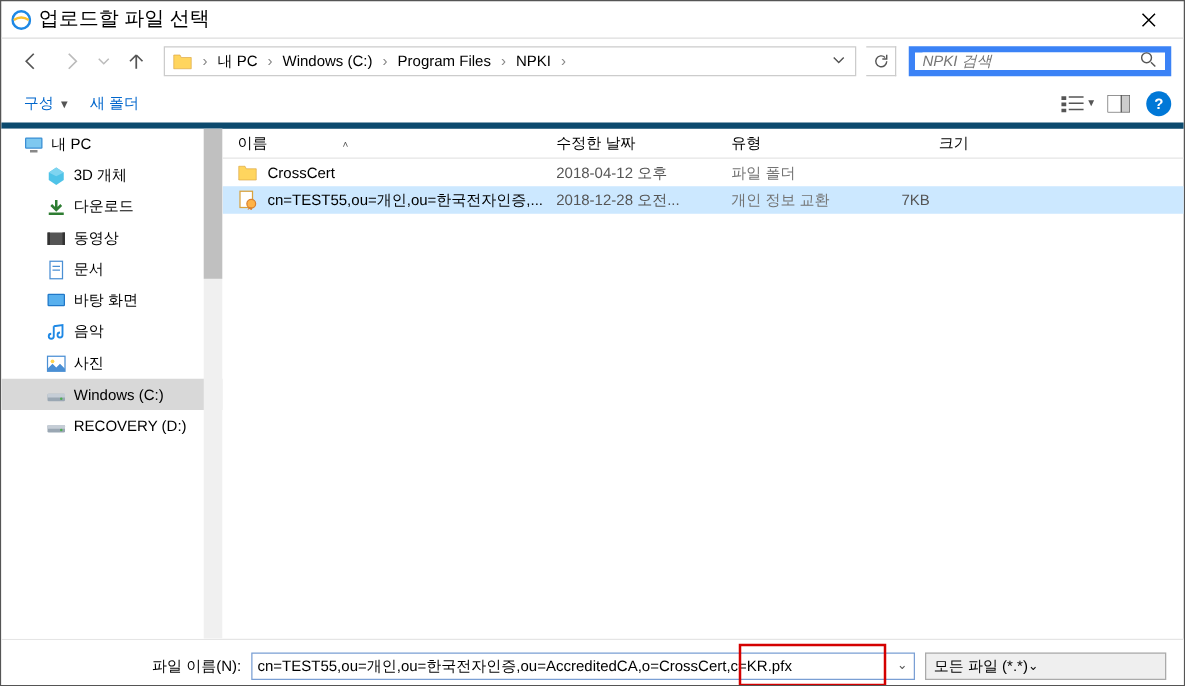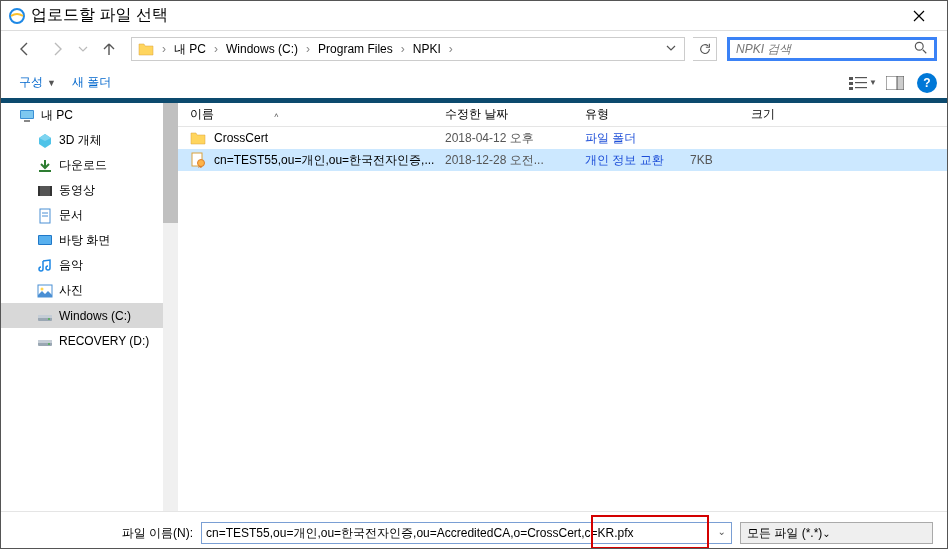--- a/index.html
+++ b/index.html
@@ -12,21 +12,21 @@
     
     .navbar { display: flex; align-items: center; height: 36px; padding: 0 10px; gap: 4px; }
     .nav-arrow { width: 28px; height: 28px; display: flex; align-items: center; justify-content: center; color: #555; cursor: pointer; border-radius: 2px; }
     .nav-arrow.disabled { color: #bbb; cursor: default; }
     .breadcrumb-bar { flex: 1; display: flex; align-items: center; height: 24px; border: 1px solid #ccc; background: #fff; padding: 0 2px; margin: 0 4px; }
     .folder-icon { width: 16px; height: 16px; margin: 0 4px; }
     .bc-sep { color: #888; margin: 0 4px; cursor: pointer; }
     .bc-item { color: #000; cursor: pointer; padding: 2px 4px; }
     .bc-dropdown { margin-left: auto; margin-right: 2px; color: #555; cursor: pointer; padding: 0 4px; }
     .refresh-btn { width: 24px; height: 24px; display: flex; align-items: center; justify-content: center; border: 1px solid #ccc; border-left: none; cursor: pointer; }
-    .search-box { display: flex; align-items: center; width: 210px; height: 24px; border: 3px solid #3b82f6; background: #fff; padding: 0 6px; margin-left: 6px; }
+    .search-box { display: flex; align-items: center; width: 210px; height: 24px; border: 5px solid #3b82f6; background: #fff; padding: 0 6px; margin-left: 6px; }
     .search-box input { flex: 1; border: none; outline: none; color: #888; font-style: italic; }
     .search-box .search-icon { color: #555; cursor: pointer; }
     
     .toolbar { display: flex; align-items: center; height: 36px; padding: 0 10px; border-bottom: 5px solid #0c4a6e; }
     .tool-item { color: #0066cc; cursor: pointer; padding: 4px 8px; display: flex; align-items: center; gap: 4px; }
     .tool-item .chev { font-size: 9px; color: #555; }
     .tool-spacer { flex: 1; }
     .tool-icon { width: 32px; height: 28px; display: flex; align-items: center; justify-content: center; color: #555; cursor: pointer; }
     .help-icon { width: 20px; height: 20px; border-radius: 50%; background: #0078d7; color: #fff; display: flex; align-items: center; justify-content: center; font-weight: bold; cursor: pointer; margin-left: 6px; }
     
@@ -44,22 +44,22 @@
     .col-name { width: 255px; cursor: pointer; }
     .col-date { width: 140px; cursor: pointer; }
     .col-type { width: 105px; cursor: pointer; }
     .col-size { width: 85px; text-align: right; cursor: pointer; }
     .sort-arrow { color: #555; margin-left: 60px; font-size: 8px; }
     .file-row { display: flex; height: 22px; align-items: center; padding-left: 12px; cursor: pointer; }
     .file-row.selected { background: #cce8ff; }
     .file-row .fico { width: 18px; height: 16px; margin-right: 6px; display: flex; align-items: center; }
     .file-row .fname { width: 231px; white-space: nowrap; overflow: hidden; text-overflow: ellipsis; }
     .file-row .fdate { width: 140px; color: #555; }
-    .file-row .ftype { width: 105px; color: #1d4ed8; }
-    .file-row .fsize { width: 85px; text-align: left; color: #555; }
+    .file-row .ftype { width: 105px; color: #737373; }
+    .file-row .fsize { width: 85px; text-align: center; color: #555; }
     
     .footer { border-top: 1px solid #e5e5e5; padding: 10px 14px; background: #fff; }
     .footer-row1 { display: flex; align-items: center; gap: 8px; margin-bottom: 10px; position: relative;}
     .footer-label { width: 178px; text-align: right; }
     .filename-wrap { flex: 1; position: relative; }
     .filename-input { width: 100%; height: 22px; border: 1px solid #7a9fd4; padding: 0 20px 0 4px; outline: none; }
     .filename-chev { position: absolute; right: 6px; top: 4px; color: #555; font-size: 10px; cursor: pointer; }
     .red-box { position: absolute; border: 2px solid #d40000; width: 118px; height: 34px; left: 576px; top: -7px; pointer-events: none; }
     .filetype-select { width: 193px; height: 22px; border: 1px solid #aaa; background: #efefef; display: flex; align-items: center; padding: 0 6px; cursor: pointer; justify-content: flex-start; }
   </style>

